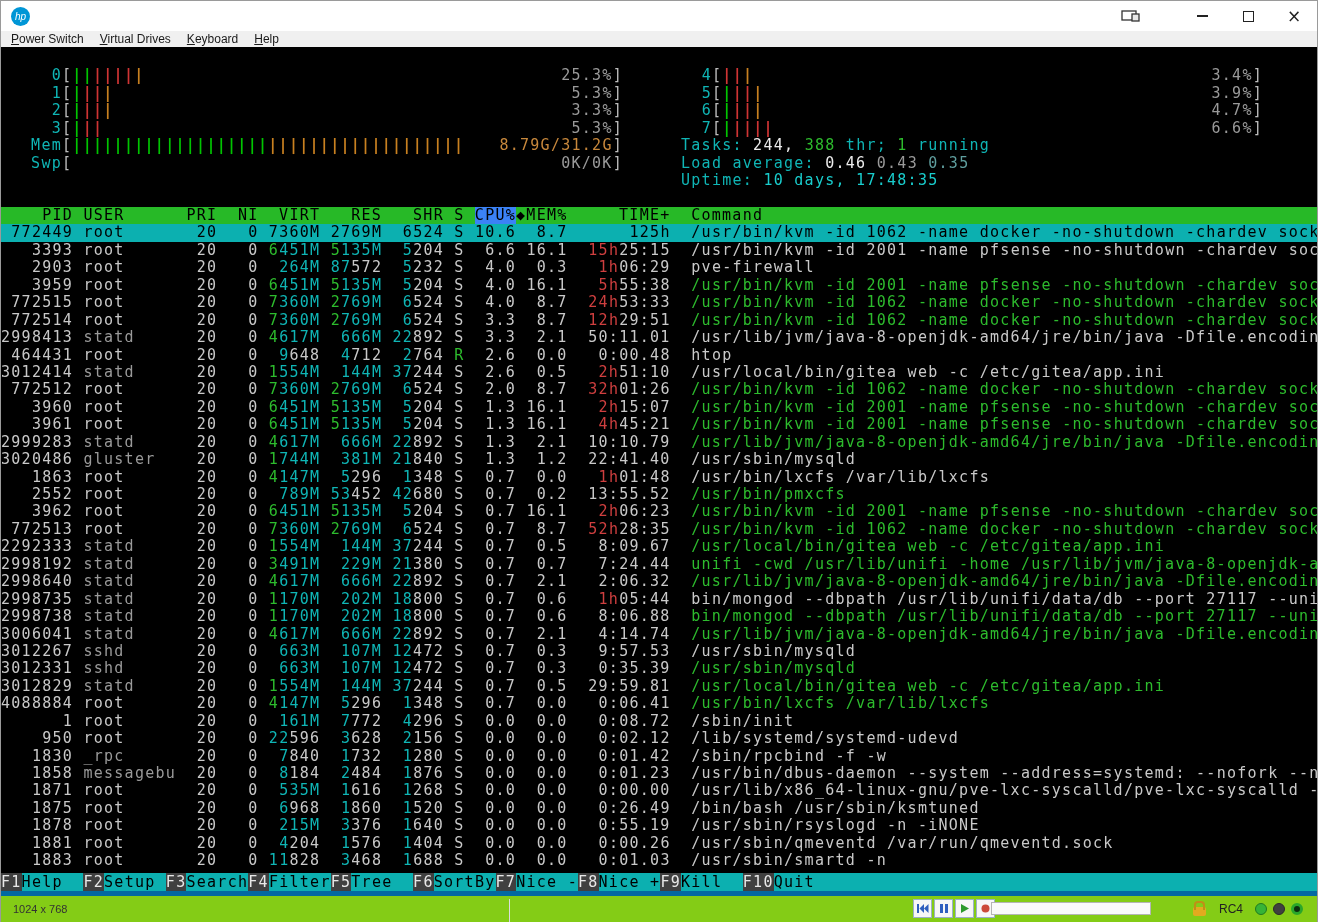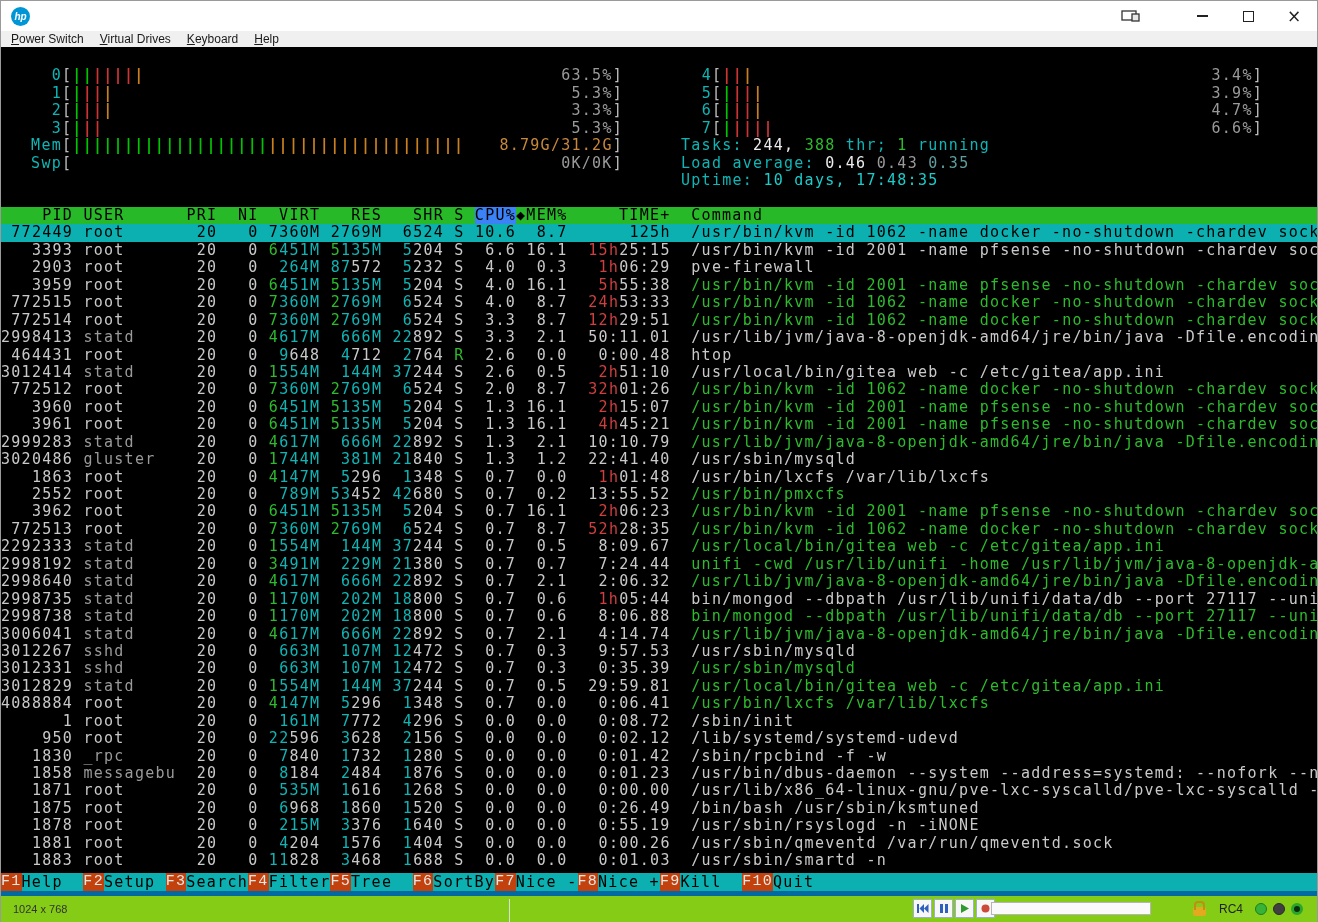--- a/index.html
+++ b/index.html
@@ -6,21 +6,21 @@
   html,body { margin:0; padding:0; }
   body {
     width:1318px; height:922px; overflow:hidden; background:#fff;
     font-family:"Liberation Sans", sans-serif;
   }
   .win { width:1318px; height:922px; border:1px solid #9a9a9a; display:flex; flex-direction:column; }
 
   
   .titlebar { height:30px; background:#fff; display:flex; align-items:center; padding-left:10px; flex:0 0 auto; }
   .hp-logo { width:19px; height:19px; border-radius:50%; background:#0096d6; color:#fff;
-             font-style:italic; font-weight:bold; font-size:10px; display:flex; align-items:center;
+             font-style:italic; font-weight:normal; font-size:10px; display:flex; align-items:center;
              justify-content:center; margin-right:8px; }
   .title { font-size:13px; color:#1b1b1b; }
   .title-right { margin-left:auto; display:flex; align-items:center; height:100%; }
   .dock-icon { margin-right:38px; display:flex; align-items:center; }
   .wc { width:46px; height:30px; display:flex; align-items:center; justify-content:center; color:#222; }
   .ico-min { width:11px; height:2px; background:#222; }
   .ico-max { width:11px; height:11px; border:1.5px solid #222; }
   .ico-close { font-size:17px; line-height:1; color:#222; font-family:"DejaVu Sans",sans-serif; }
 
   
@@ -58,21 +58,21 @@
 
   #proc-table { position:absolute; top:160px; left:0; right:0; }
   .prow { height:17.45px; line-height:17.45px; white-space:pre; overflow:hidden; }
   .phead { background:#27b927; color:#000; }
   .phead .hl { background:#3b82f6; }
   .sel { background:#0cb0b0; }
   .sel span { color:#000 !important; }
 
   #fbar { position:absolute; bottom:0; left:0; right:0; height:18px; line-height:18px;
           display:flex; white-space:pre; background:#0cb0b0; overflow:hidden; }
-  .fk { color:#e8e8e8; background:#c2410c;font-family:Liberation Mono, monospace; }
+  .fk { color:#e8e8e8; background:#404040; }
   .fl { color:#000; }
 
   
   .statusbar { position:relative; height:39px; background:#84cc16; border-top:5px solid #0369a1;
                flex:0 0 auto; font-size:12px; color:#222; }
   .res { position:absolute; left:12px; top:7px; font-size:11px; color:#333; }
   .sep { position:absolute; top:3px; bottom:3px; width:1px; background:#dcdcdc; }
   .media { position:absolute; left:912px; top:3px; display:flex; gap:2px; }
   .mbtn { width:19px; height:19px; background:#f7f7f7; border:1px solid #9db0c8;
           display:flex; align-items:center; justify-content:center; padding:0; }
@@ -118,21 +118,21 @@
   <div class="menubar" id="menubar">
       <span class="menu-item">Power Switch</span>
       <span class="menu-item">Virtual Drives</span>
       <span class="menu-item">Keyboard</span>
       <span class="menu-item">Help</span>
     </div>
 
   <div class="console">
     <div class="meters">
       <div class="mcol1" id="mcol-left">
-          <div class="meter"><span class="mlabel">  0</span><span class="br">[</span><div class="minner"><span><span class="bar-g">|</span><span class="bar-g">|</span><span class="bar-r">|</span><span class="bar-r">|</span><span class="bar-r">|</span><span class="bar-r">|</span><span class="bar-o">|</span></span><span class="mpct">63.5%</span></div><span class="br">]</span></div>
+          <div class="meter"><span class="mlabel">  0</span><span class="br">[</span><div class="minner"><span><span class="bar-g">|</span><span class="bar-g">|</span><span class="bar-r">|</span><span class="bar-r">|</span><span class="bar-r">|</span><span class="bar-r">|</span><span class="bar-o">|</span></span><span class="mpct">25.3%</span></div><span class="br">]</span></div>
           <div class="meter"><span class="mlabel">  1</span><span class="br">[</span><div class="minner"><span><span class="bar-g">|</span><span class="bar-r">|</span><span class="bar-r">|</span><span class="bar-o">|</span></span><span class="mpct">5.3%</span></div><span class="br">]</span></div>
           <div class="meter"><span class="mlabel">  2</span><span class="br">[</span><div class="minner"><span><span class="bar-g">|</span><span class="bar-r">|</span><span class="bar-r">|</span><span class="bar-o">|</span></span><span class="mpct">3.3%</span></div><span class="br">]</span></div>
           <div class="meter"><span class="mlabel">  3</span><span class="br">[</span><div class="minner"><span><span class="bar-g">|</span><span class="bar-r">|</span><span class="bar-r">|</span></span><span class="mpct">5.3%</span></div><span class="br">]</span></div>
           <div class="meter"><span class="mlabel">Mem</span><span class="br">[</span><div class="minner"><span><span class="bar-g">|</span><span class="bar-g">|</span><span class="bar-g">|</span><span class="bar-g">|</span><span class="bar-g">|</span><span class="bar-g">|</span><span class="bar-g">|</span><span class="bar-g">|</span><span class="bar-g">|</span><span class="bar-g">|</span><span class="bar-g">|</span><span class="bar-g">|</span><span class="bar-g">|</span><span class="bar-g">|</span><span class="bar-g">|</span><span class="bar-g">|</span><span class="bar-g">|</span><span class="bar-g">|</span><span class="bar-g">|</span><span class="bar-o">|</span><span class="bar-o">|</span><span class="bar-o">|</span><span class="bar-o">|</span><span class="bar-o">|</span><span class="bar-o">|</span><span class="bar-o">|</span><span class="bar-o">|</span><span class="bar-o">|</span><span class="bar-o">|</span><span class="bar-o">|</span><span class="bar-o">|</span><span class="bar-o">|</span><span class="bar-o">|</span><span class="bar-o">|</span><span class="bar-o">|</span><span class="bar-o">|</span><span class="bar-o">|</span><span class="bar-o">|</span></span><span class="mem-text">8.79G/31.2G</span></div><span class="br">]</span></div>
           <div class="meter"><span class="mlabel">Swp</span><span class="br">[</span><div class="minner"><span></span><span class="dim">0K/0K</span></div><span class="br">]</span></div>
         </div>
       <div class="mcol2">
         <div id="mcol-right-meters">
             <div class="meter"><span class="mlabel">  4</span><span class="br">[</span><div class="minner"><span><span class="bar-r">|</span><span class="bar-r">|</span><span class="bar-o">|</span></span><span class="mpct">3.4%</span></div><span class="br">]</span></div>
             <div class="meter"><span class="mlabel">  5</span><span class="br">[</span><div class="minner"><span><span class="bar-g">|</span><span class="bar-r">|</span><span class="bar-r">|</span><span class="bar-o">|</span></span><span class="mpct">3.9%</span></div><span class="br">]</span></div>

